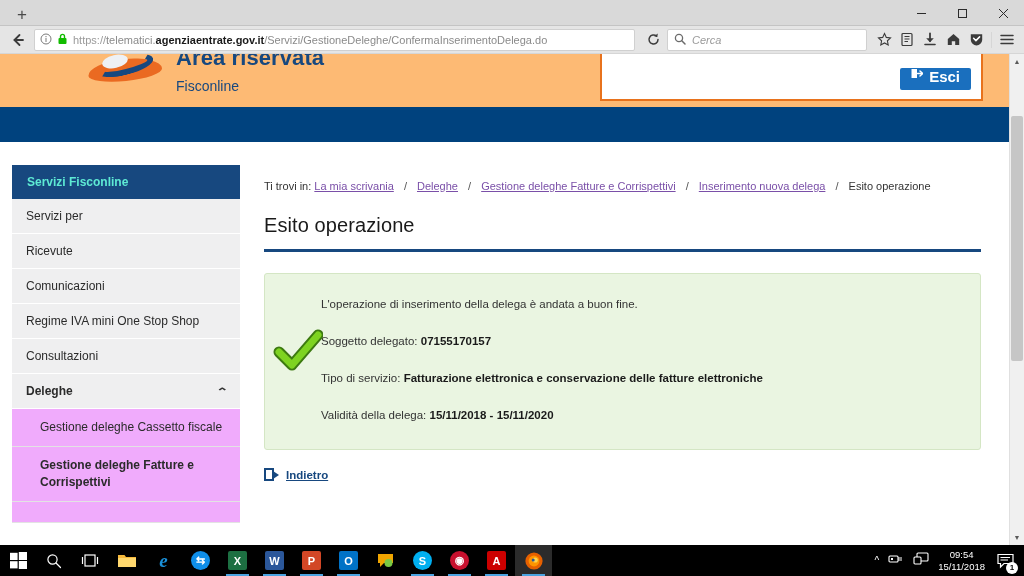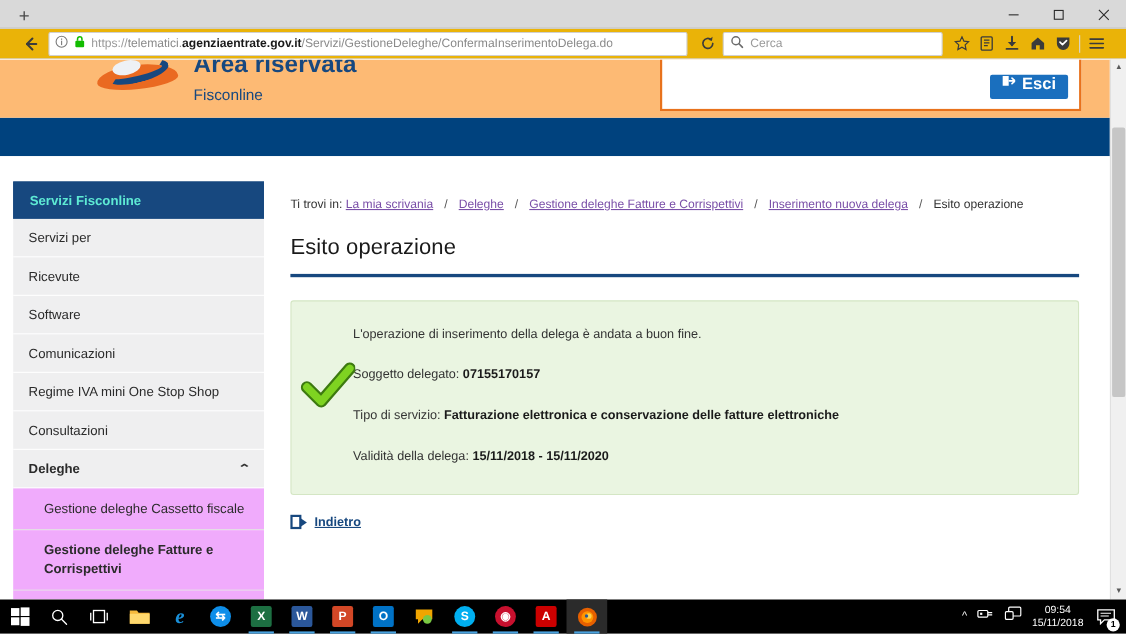--- a/index.html
+++ b/index.html
@@ -37,36 +37,36 @@
     mask-image: linear-gradient(to right, #000 82%, transparent 100%);
   }
   .tab-close { font-size: 13px; color: #4a4a4a; line-height: 1; padding: 0 1px; }
   .newtab { font-size: 17px; color: #4a4a4a; padding: 0 9px 2px 9px; line-height: 1; align-self: flex-end; }
 
   .wincontrols { position: absolute; right: 0; top: 0; display: flex; height: 26px; }
   .wc { width: 41px; height: 26px; display: flex; align-items: center; justify-content: center; color: #2b2b2b; }
   .wc svg { display: block; }
 
   .navbar {
-    height: 28px; background: #eab308; border-bottom: 1px solid #d6d6d6;
-    display: flex; align-items: center; padding: 0 16px; gap: 2px; text-align: center;
+    height: 28px; background: #e5e5e5; border-bottom: 1px solid #d6d6d6;
+    display: flex; align-items: center; padding: 0 6px; gap: 2px; text-align: center;
   }
   .navbtn { width: 24px; height: 24px; display: flex; align-items: center; justify-content: center; color: #3b3b3b; }
   .urlbar {
     flex: 1 1 auto; height: 22px; background: #fff; border: 1px solid #d0d0d0; border-radius: 2px;
     display: flex; align-items: center; gap: 5px; padding: 0 5px; margin: 0 4px 0 2px; min-width: 0;
   }
   .urltext { font-size: 11px; color: #8a8a8a; white-space: nowrap; overflow: hidden; }
   .urltext b { color: #1a1a1a; font-weight: 700; }
   .urltext .scheme { color: #9a9a9a; }
   .searchbar {
     width: 200px; height: 22px; background: #fff; border: 1px solid #d0d0d0; border-radius: 2px;
     display: flex; align-items: center; gap: 6px; padding: 0 6px;
   }
-  .searchbar .ph { font-size: 11px; color: #9a9a9a; }
+  .searchbar .ph { font-size: 11px; color: #9a9a9a; font-style: italic; }
   .toolicons { display: flex; align-items: center; gap: 1px; margin-left: 4px; }
   .ti { width: 22px; height: 22px; display: flex; align-items: center; justify-content: center; color: #3b3b3b; }
   .sep { width: 1px; height: 16px; background: #d6d6d6; margin: 0 3px; }
 
   
   .viewport { flex: 1 1 auto; position: relative; background: #fff; overflow: hidden; }
   .pagearea { position: absolute; inset: 0 15px 0 0; overflow: hidden; background: #fff; }
 
   
   .site-head { height: 53px; background: #fdba74; position: relative; }
@@ -316,23 +316,20 @@
       <div class="body-cols">
 
         <div class="sidebar">
           <div class="sb-head">Servizi Fisconline</div>
 
           <div class="sb-item">
             <span>Servizi per</span>
           </div>
           <div class="sb-item">
             <span>Ricevute</span>
-          </div>
-          <div class="sb-item">
-            <span>Software</span>
           </div>
           <div class="sb-item">
             <span>Comunicazioni</span>
           </div>
           <div class="sb-item">
             <span>Regime IVA mini One Stop Shop</span>
           </div>
           <div class="sb-item">
             <span>Consultazioni</span>
           </div>

